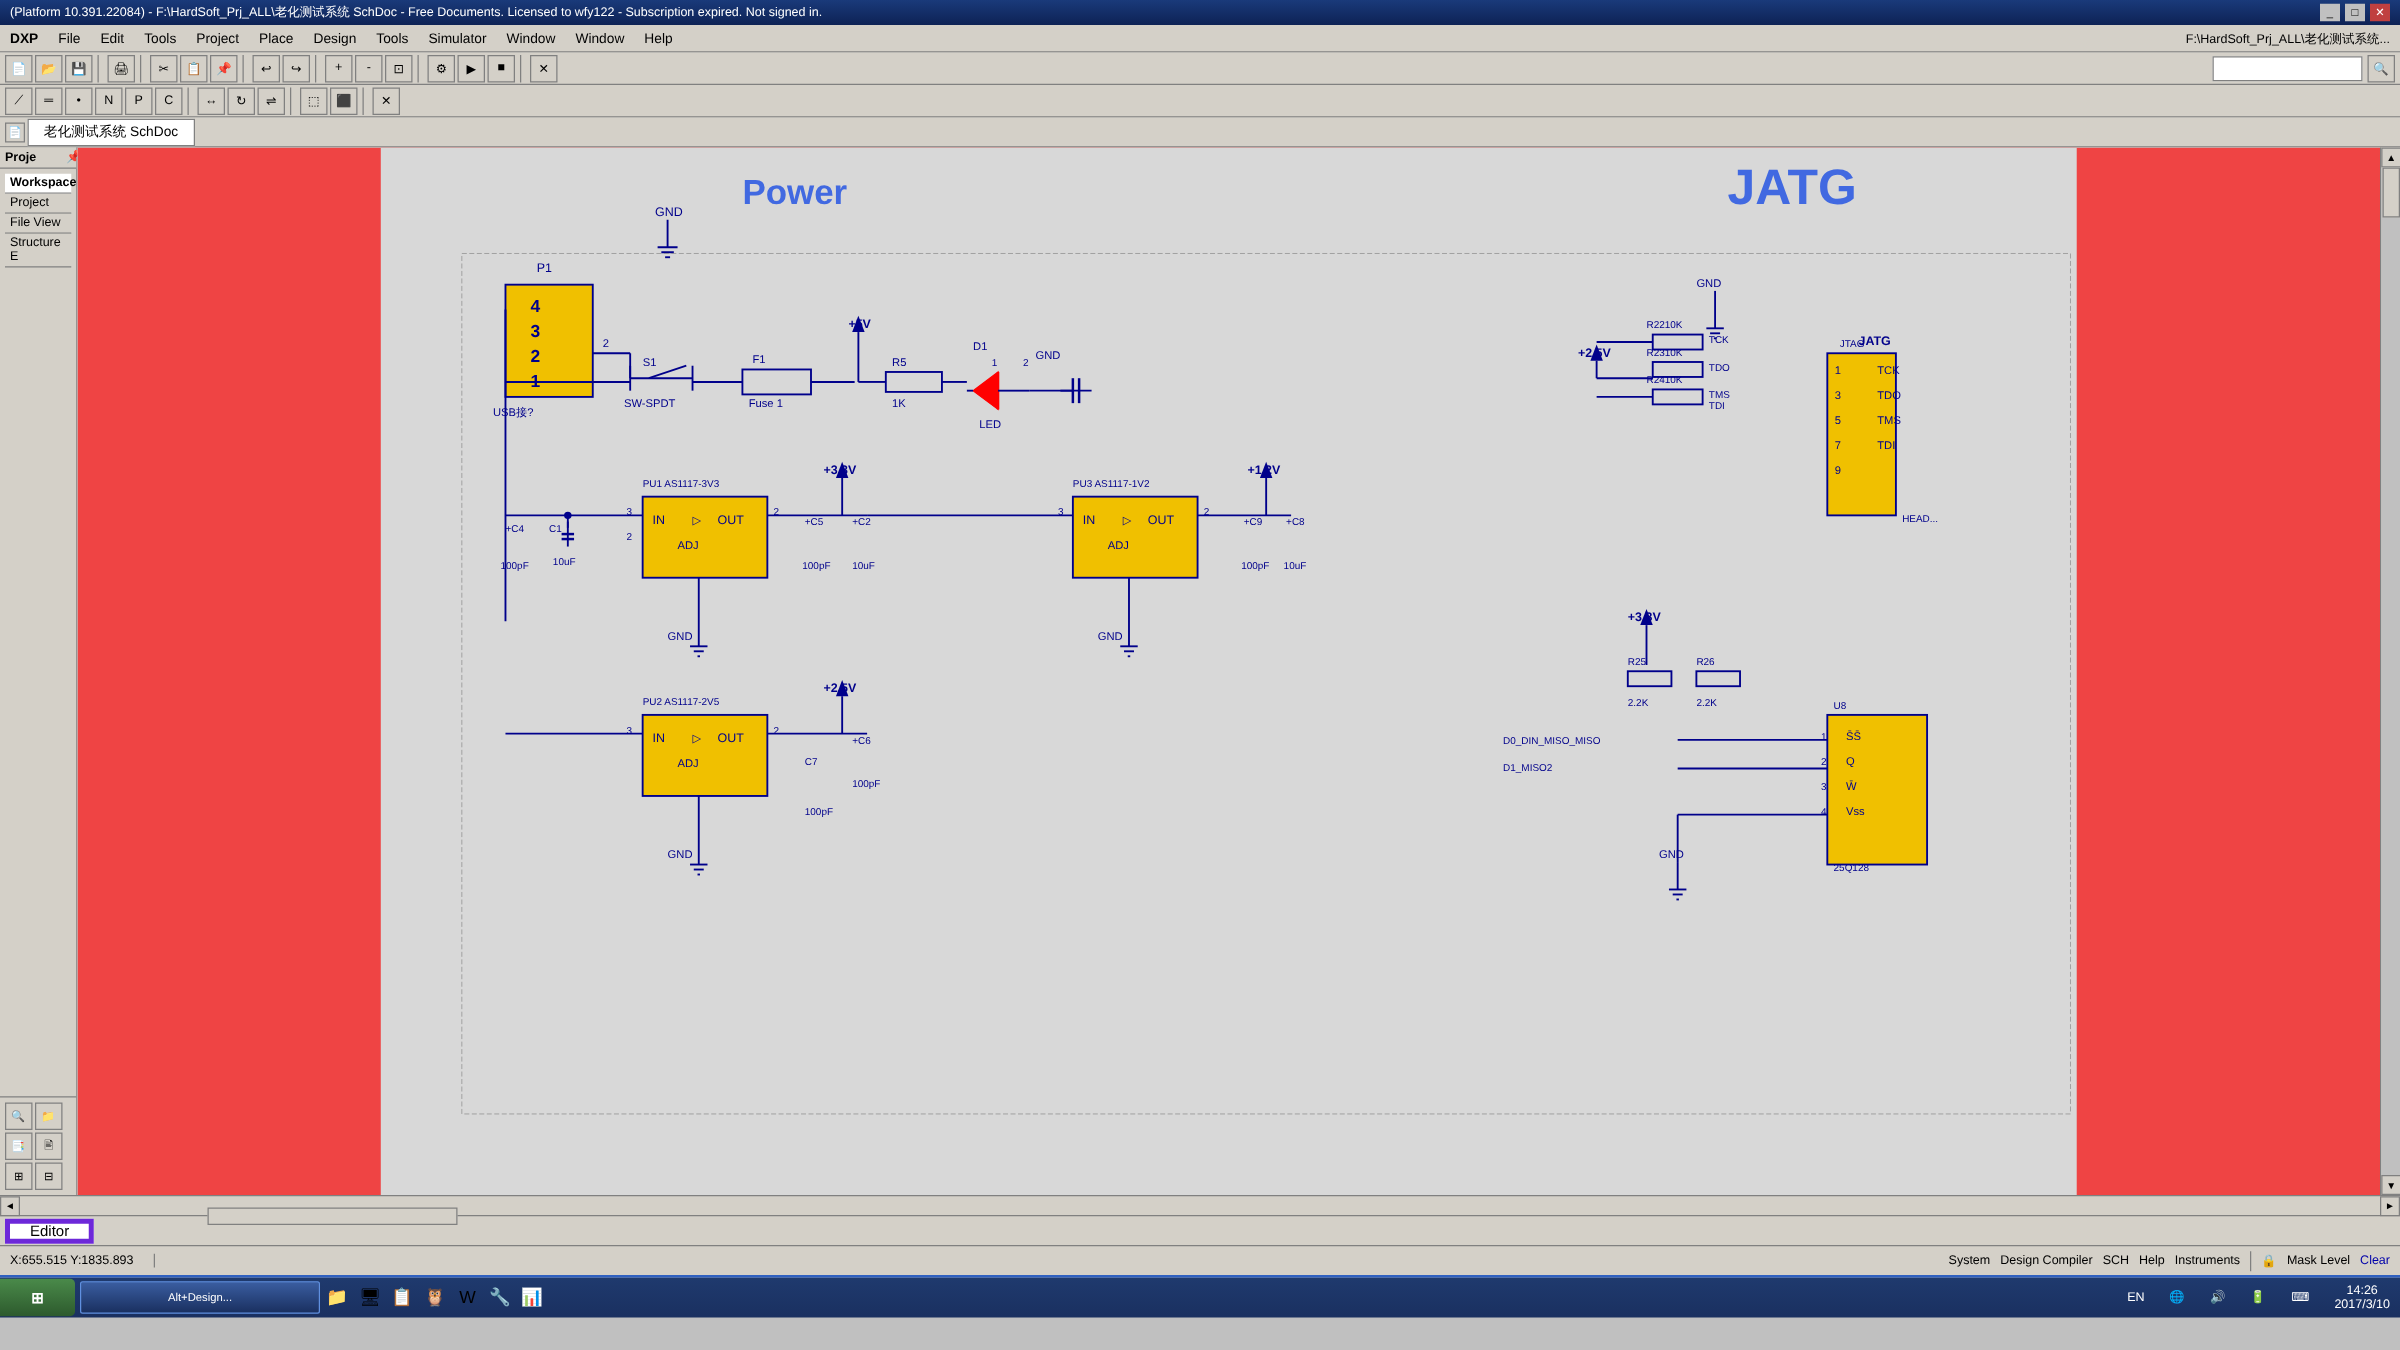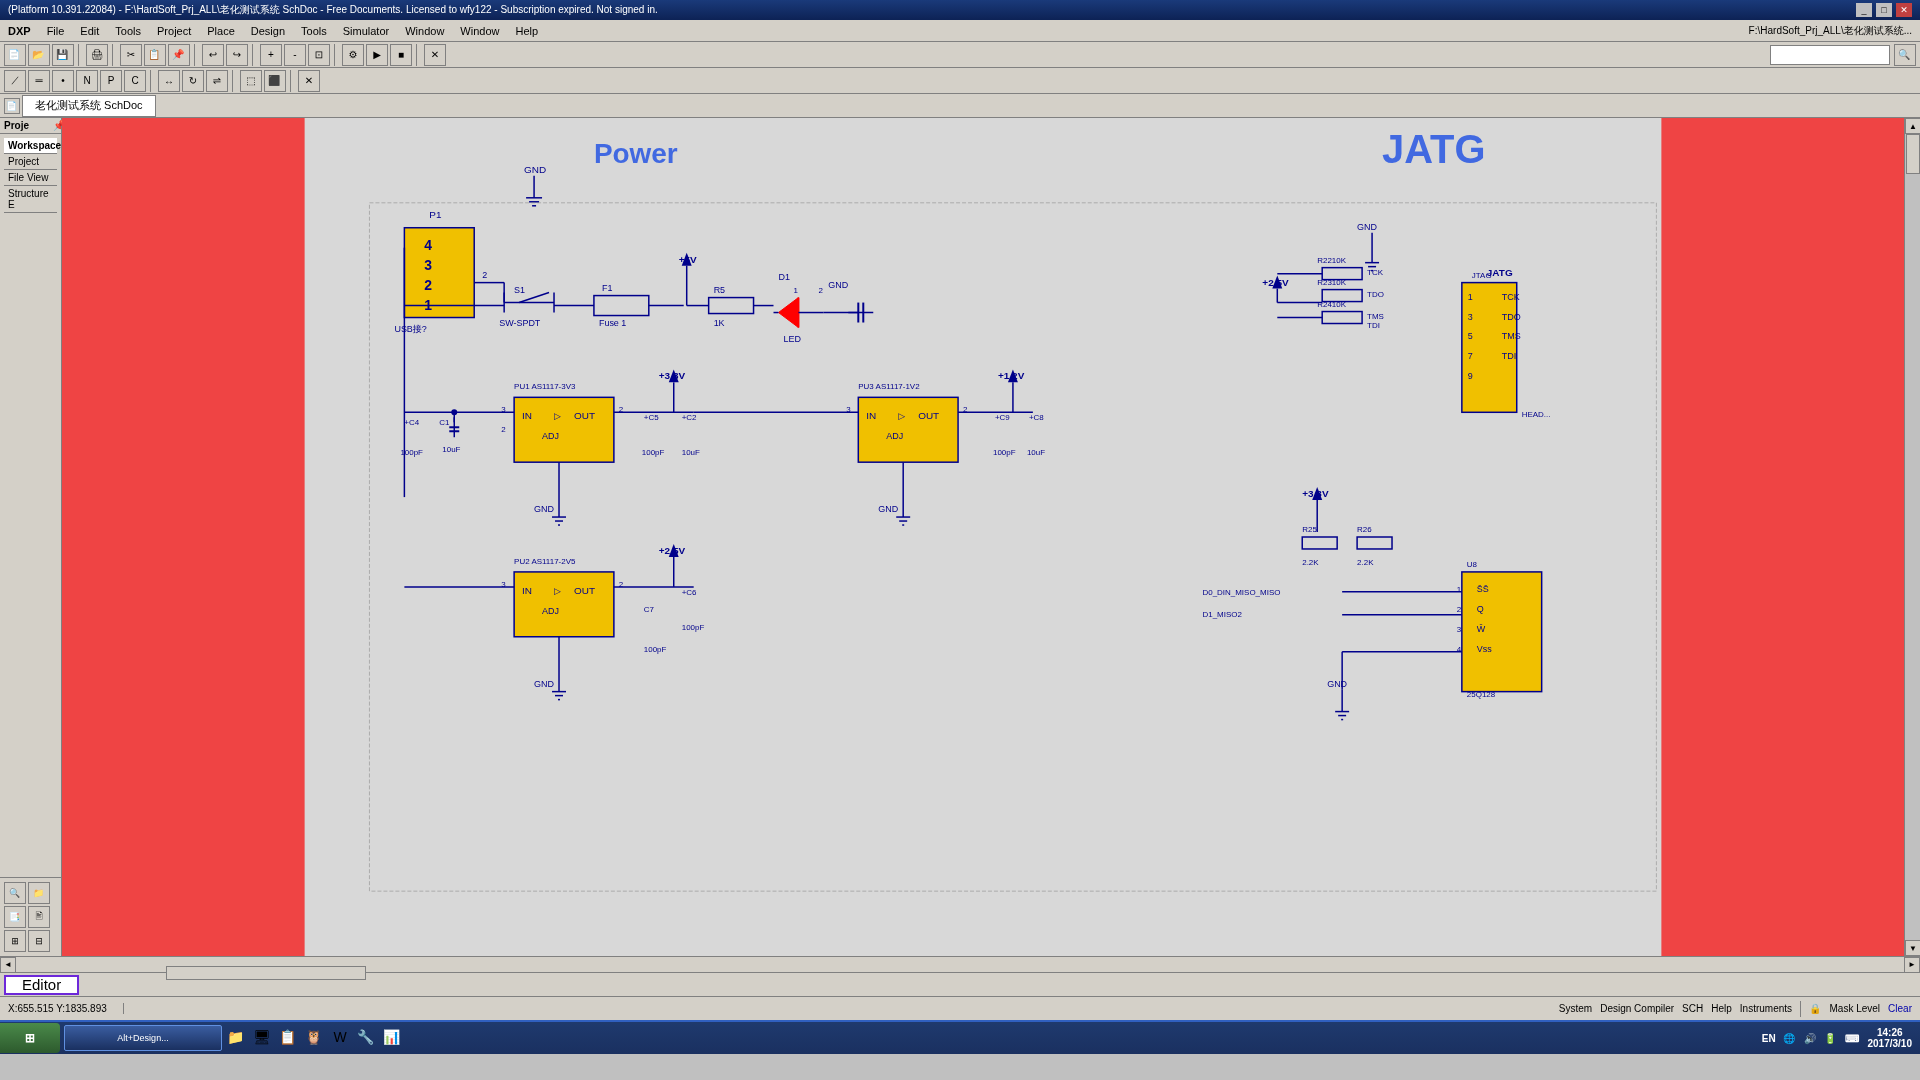--- a/index.html
+++ b/index.html
@@ -137,22 +137,22 @@
       border: 1px solid #808080; position: absolute; left: 150px; top: 1px;
     }
 
     
     #editor-tab-bar {
       width: 100%; height: 24px; background: #d4d0c8;
       display: flex; align-items: center; border-top: 1px solid #808080;
       padding: 0 4px;
     }
     .editor-tab {
-      padding: 2px 16px; background: #ffffff; border: 2px solid #6d28d9;
-      cursor: pointer; font-size: 15px; height: 20px;
+      padding: 2px 16px; background: #ffffff; border: 4px solid #6d28d9;
+      cursor: pointer; font-size: 12px; height: 20px;
       display: flex; align-items: center;
     }
 
     
     #status-bar {
       width: 100%; height: 24px; background: #d4d0c8;
       display: flex; align-items: center; border-top: 1px solid #808080;
       padding: 0 8px; font-size: 10px; gap: 16px;
     }
     .status-section {
@@ -176,22 +176,22 @@
     .taskbar-app {
       height: 26px; min-width: 50px; background: linear-gradient(to bottom, #4a70c0, #2a4fa0);
       border: 1px solid #6090e0; display: flex; align-items: center; justify-content: center;
       cursor: pointer; border-radius: 2px;
     }
     .taskbar-icon {
       width: 24px; height: 24px; display: flex; align-items: center; justify-content: center;
       font-size: 14px; cursor: pointer;
     }
     #taskbar-right {
-      display: flex; align-items: center; gap: 8px; padding: 0 8px;
-      color: white; font-size: 10px; font-weight: bold;
+      display: flex; align-items: center; gap: 20px; padding: 0 8px;
+      color: white; font-size: 10px;
     }
     #clock { text-align: center; font-size: 10px; color: white; }
     .junction { fill: #00008b; }
     .gnd-sym { stroke: #00008b; stroke-width: 1.5; fill: none; }
     .chip { fill: #f0c000; stroke: #00008b; stroke-width: 1.5; }
   </style>
 </head>
 <body>
 
 <div id="title-bar">
@@ -597,21 +597,21 @@
     <span>Mask Level</span>
     <span style="cursor:pointer; color:#0000aa;">Clear</span>
   </div>
 </div>
 
 <div id="taskbar">
   <div id="start-btn">
     <span>⊞</span>
   </div>
   <div id="taskbar-apps">
-    <div class="taskbar-app" style="width:158px; background:linear-gradient(to bottom, #3a5da0, #1a3060);">
+    <div class="taskbar-app" style="width:192px; background:linear-gradient(to bottom, #3a5da0, #1a3060);">
       <span style="color:white; font-size:9px; overflow:hidden; white-space:nowrap; padding:2px;">Alt+Design...</span>
     </div>
     <div class="taskbar-icon">📁</div>
     <div class="taskbar-icon">🖥</div>
     <div class="taskbar-icon">📋</div>
     <div class="taskbar-icon">🦉</div>
     <div class="taskbar-icon">W</div>
     <div class="taskbar-icon">🔧</div>
     <div class="taskbar-icon">📊</div>
   </div>

